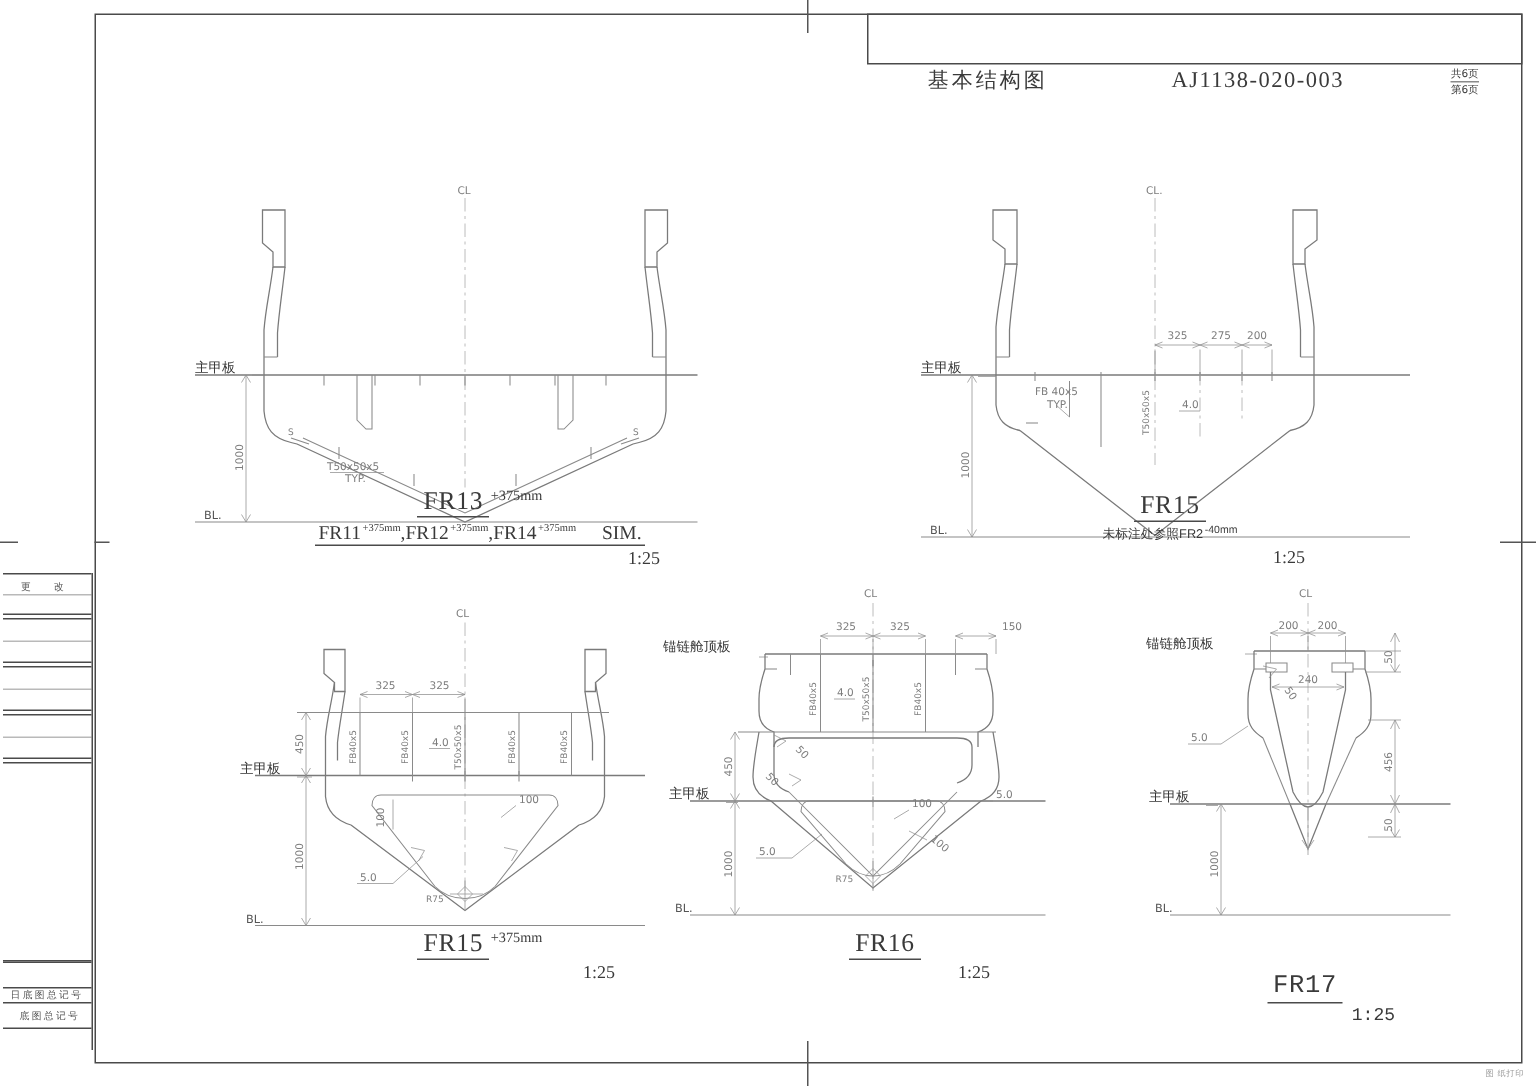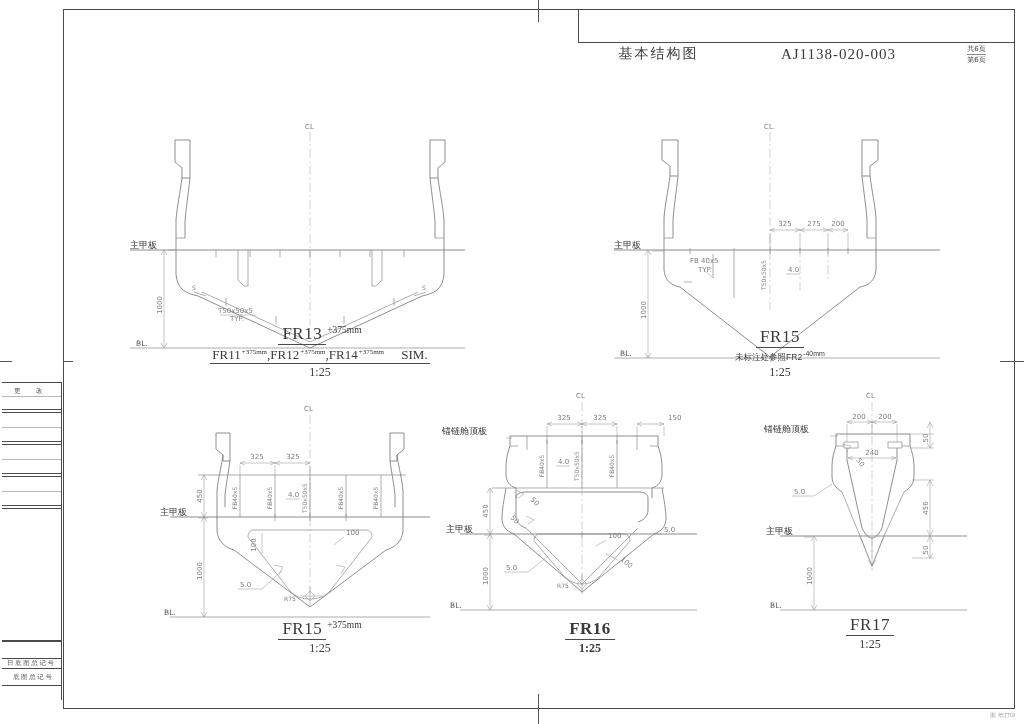--- a/index.html
+++ b/index.html
@@ -44,21 +44,21 @@
   
   .view{position:absolute;}
   .view svg{display:block;overflow:visible;}
 
   .cap{position:absolute;text-align:center;white-space:nowrap;}
   .cap .main{font-size:17px;letter-spacing:0.5px;border-bottom:1.1px solid #4a4a4a;
              padding:0 4px 1px 4px;display:inline-block;line-height:1.05;}
   .cap .sup{font-size:9.5px;vertical-align:super;margin-left:1px;}
   .cap .sub2{font-size:8.5px;display:block;margin-top:0px;
              font-family:Liberation Sans, sans-serif;}
-  .cap .scale{font-size:12px;display:block;margin-top:1px;}
+  .cap .scale{font-size:12px;display:block;margin-top:1px;text-align:right;}
   .cap .row{font-size:13px;white-space:nowrap;border-bottom:1.1px solid #4a4a4a;
             display:inline-block;padding:0 2px;}
   .cap .row .sup{font-size:7px;}
 
   .watermark{position:absolute;right:8px;bottom:5px;font-size:5.5px;color:#9b9b9b;
              font-family:"DejaVu Sans",sans-serif;letter-spacing:0.4px;}
 
   text{font-family:"DejaVu Sans",sans-serif;fill:#5a5a5a;}
   .hull{fill:none;stroke:#7a7a7a;stroke-width:0.85;}
   .hull2{fill:none;stroke:#8a8a8a;stroke-width:0.7;}
@@ -477,21 +477,21 @@
 
       <text class="dimtx" x="232" y="144">5.0</text>
       <line class="lead" x1="230" y1="146" x2="222" y2="146"></line>
 
       <text class="dimtx2" x="125" y="200">R75</text>
       <path class="thin" d="M145,196 L150,191 L155,196 L150,201 Z"></path>
       <line class="thin" x1="150" y1="186" x2="150" y2="206"></line>
     </svg>
   </div>
 
-  <div class="cap" style="left:520px;top:620px;width:140px;font-weight:bold;">
+  <div class="cap" style="left:520px;top:620px;width:140px;">
     <div><span class="main">FR16</span></div>
     <span class="scale">1:25</span>
   </div>
 
   <div class="view" style="left:752px;top:388px;">
     <svg width="250" height="240" viewBox="0 0 250 240">
       <line class="ctr" x1="120" y1="14" x2="120" y2="170"></line>
       <text class="dimtx" x="114" y="10">CL</text>
 
       <line class="hull" x1="84" y1="46" x2="158" y2="46"></line>
@@ -564,20 +564,20 @@
 
       <text class="dimtx" x="104" y="72" transform="rotate(55 104 72)">50</text>
       <path class="dimline" d="M90,56 L99,58 L94,64"></path>
 
       <text class="dimtx" x="42" y="106">5.0</text>
       <line class="lead" x1="40" y1="108" x2="62" y2="108"></line>
       <line class="lead" x1="62" y1="108" x2="80" y2="96"></line>
     </svg>
   </div>
 
-  <div class="cap" style="left:810px;top:616px;width:120px;">
+  <div class="cap" style="left:810px;top:648px;width:120px;font-family:Liberation Mono, monospace;">
     <div><span class="main">FR17</span></div>
     <span class="scale">1:25</span>
   </div>
 
   <div class="watermark">图  纸打印</div>
 
 </div>
 
 </body></html>

